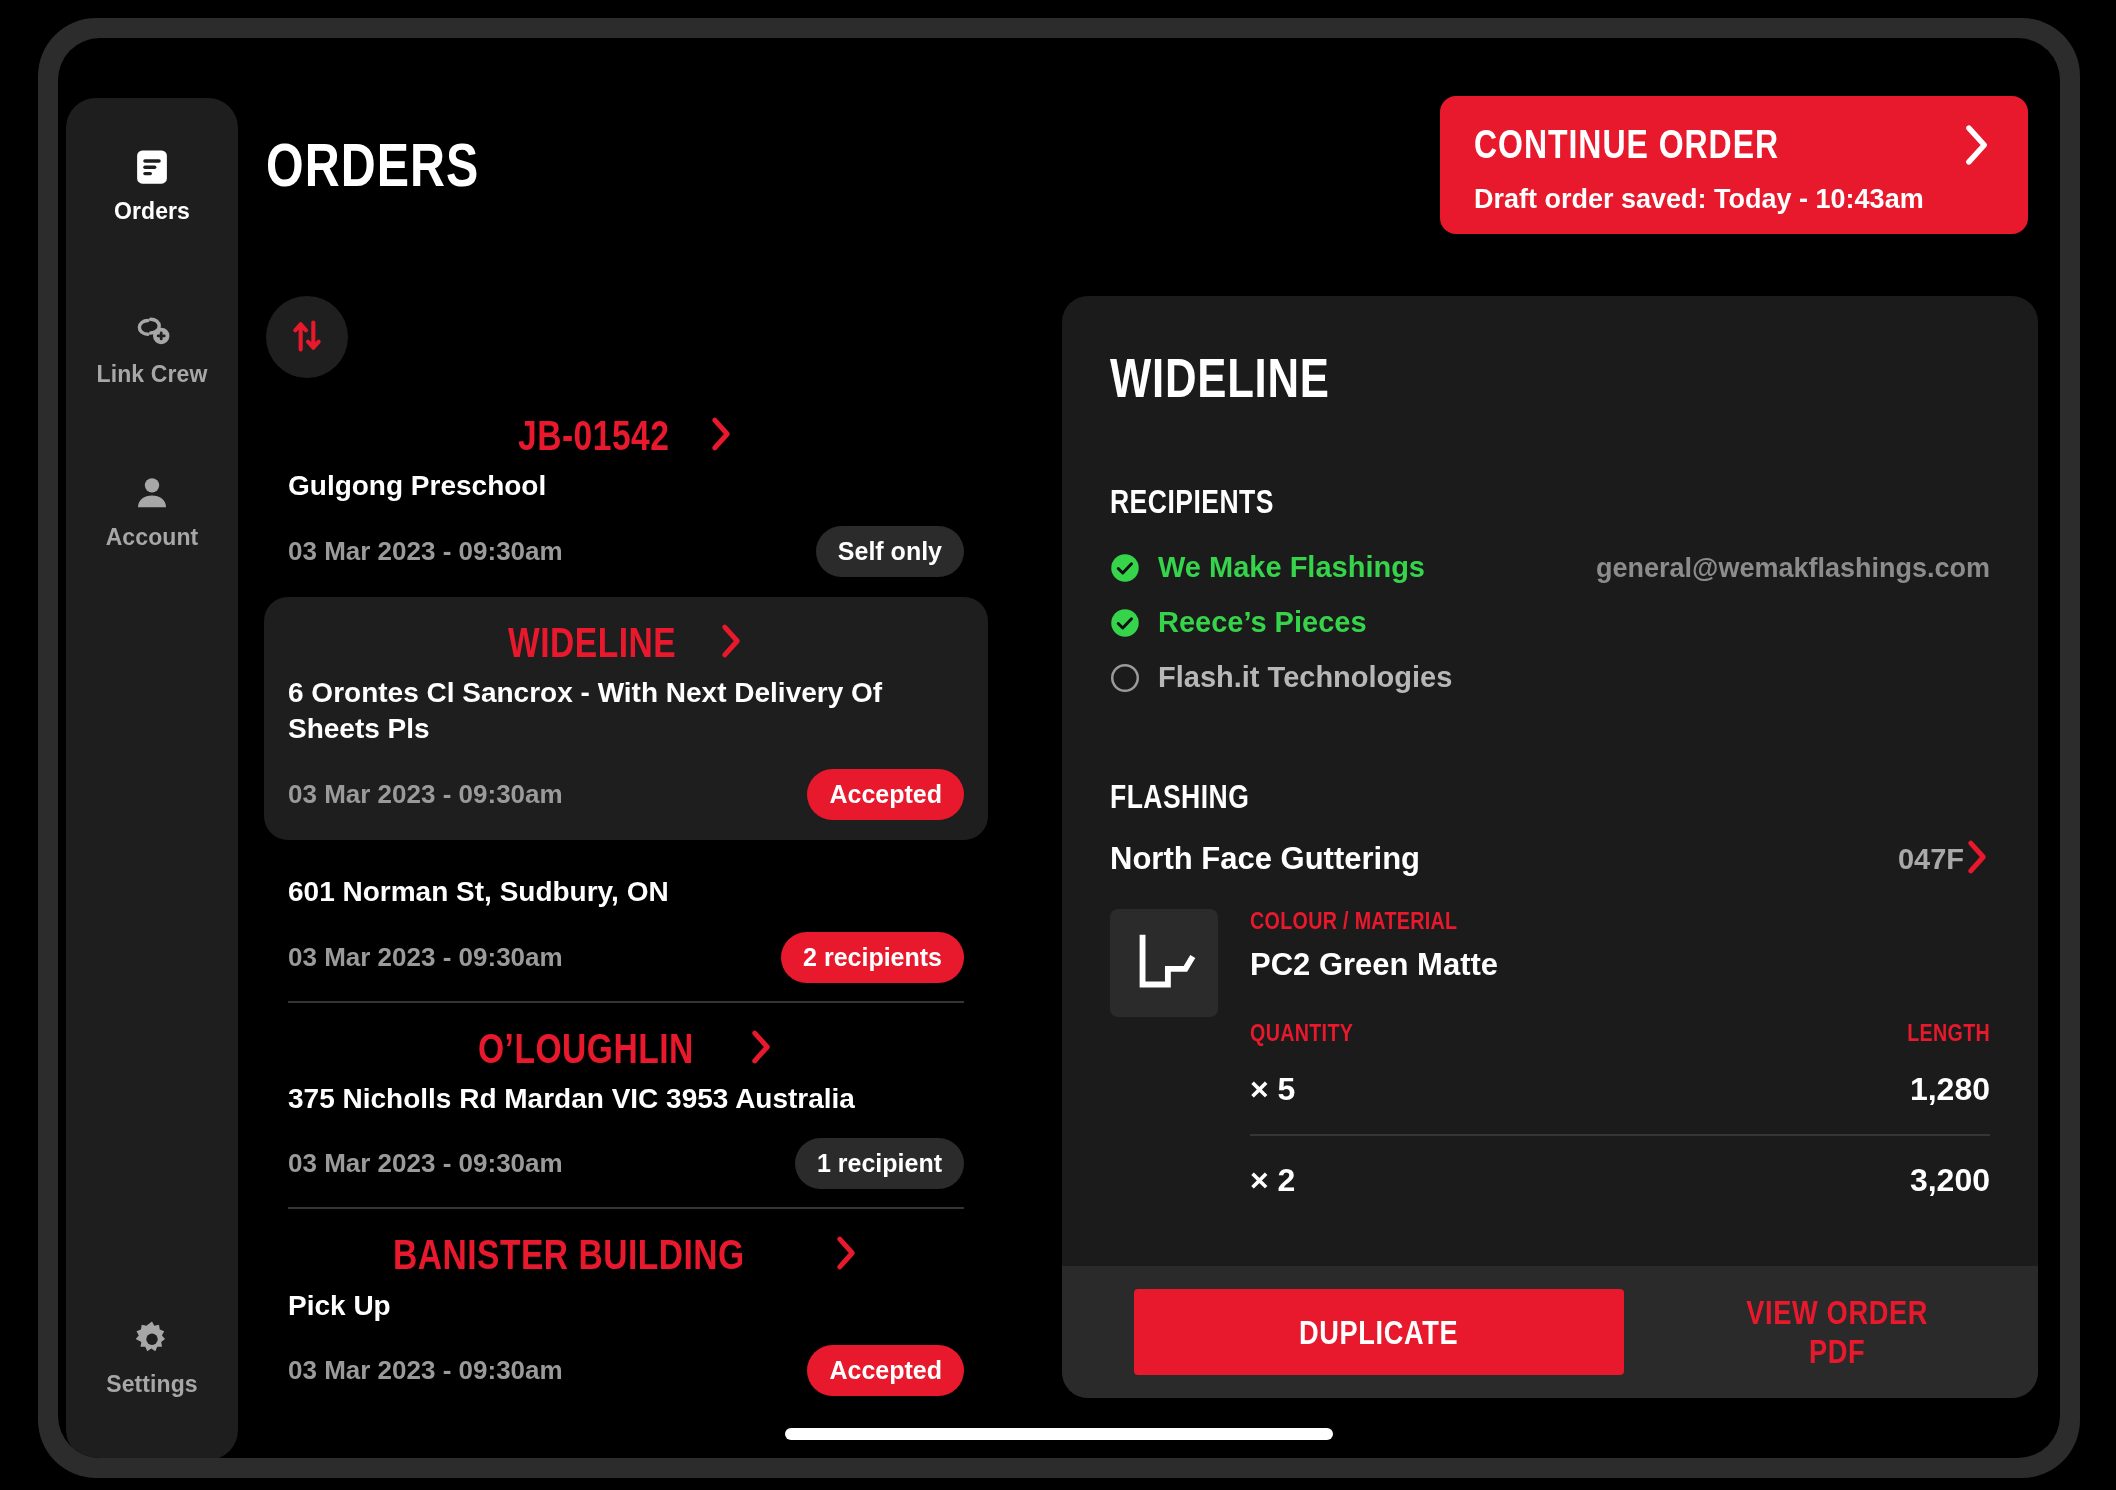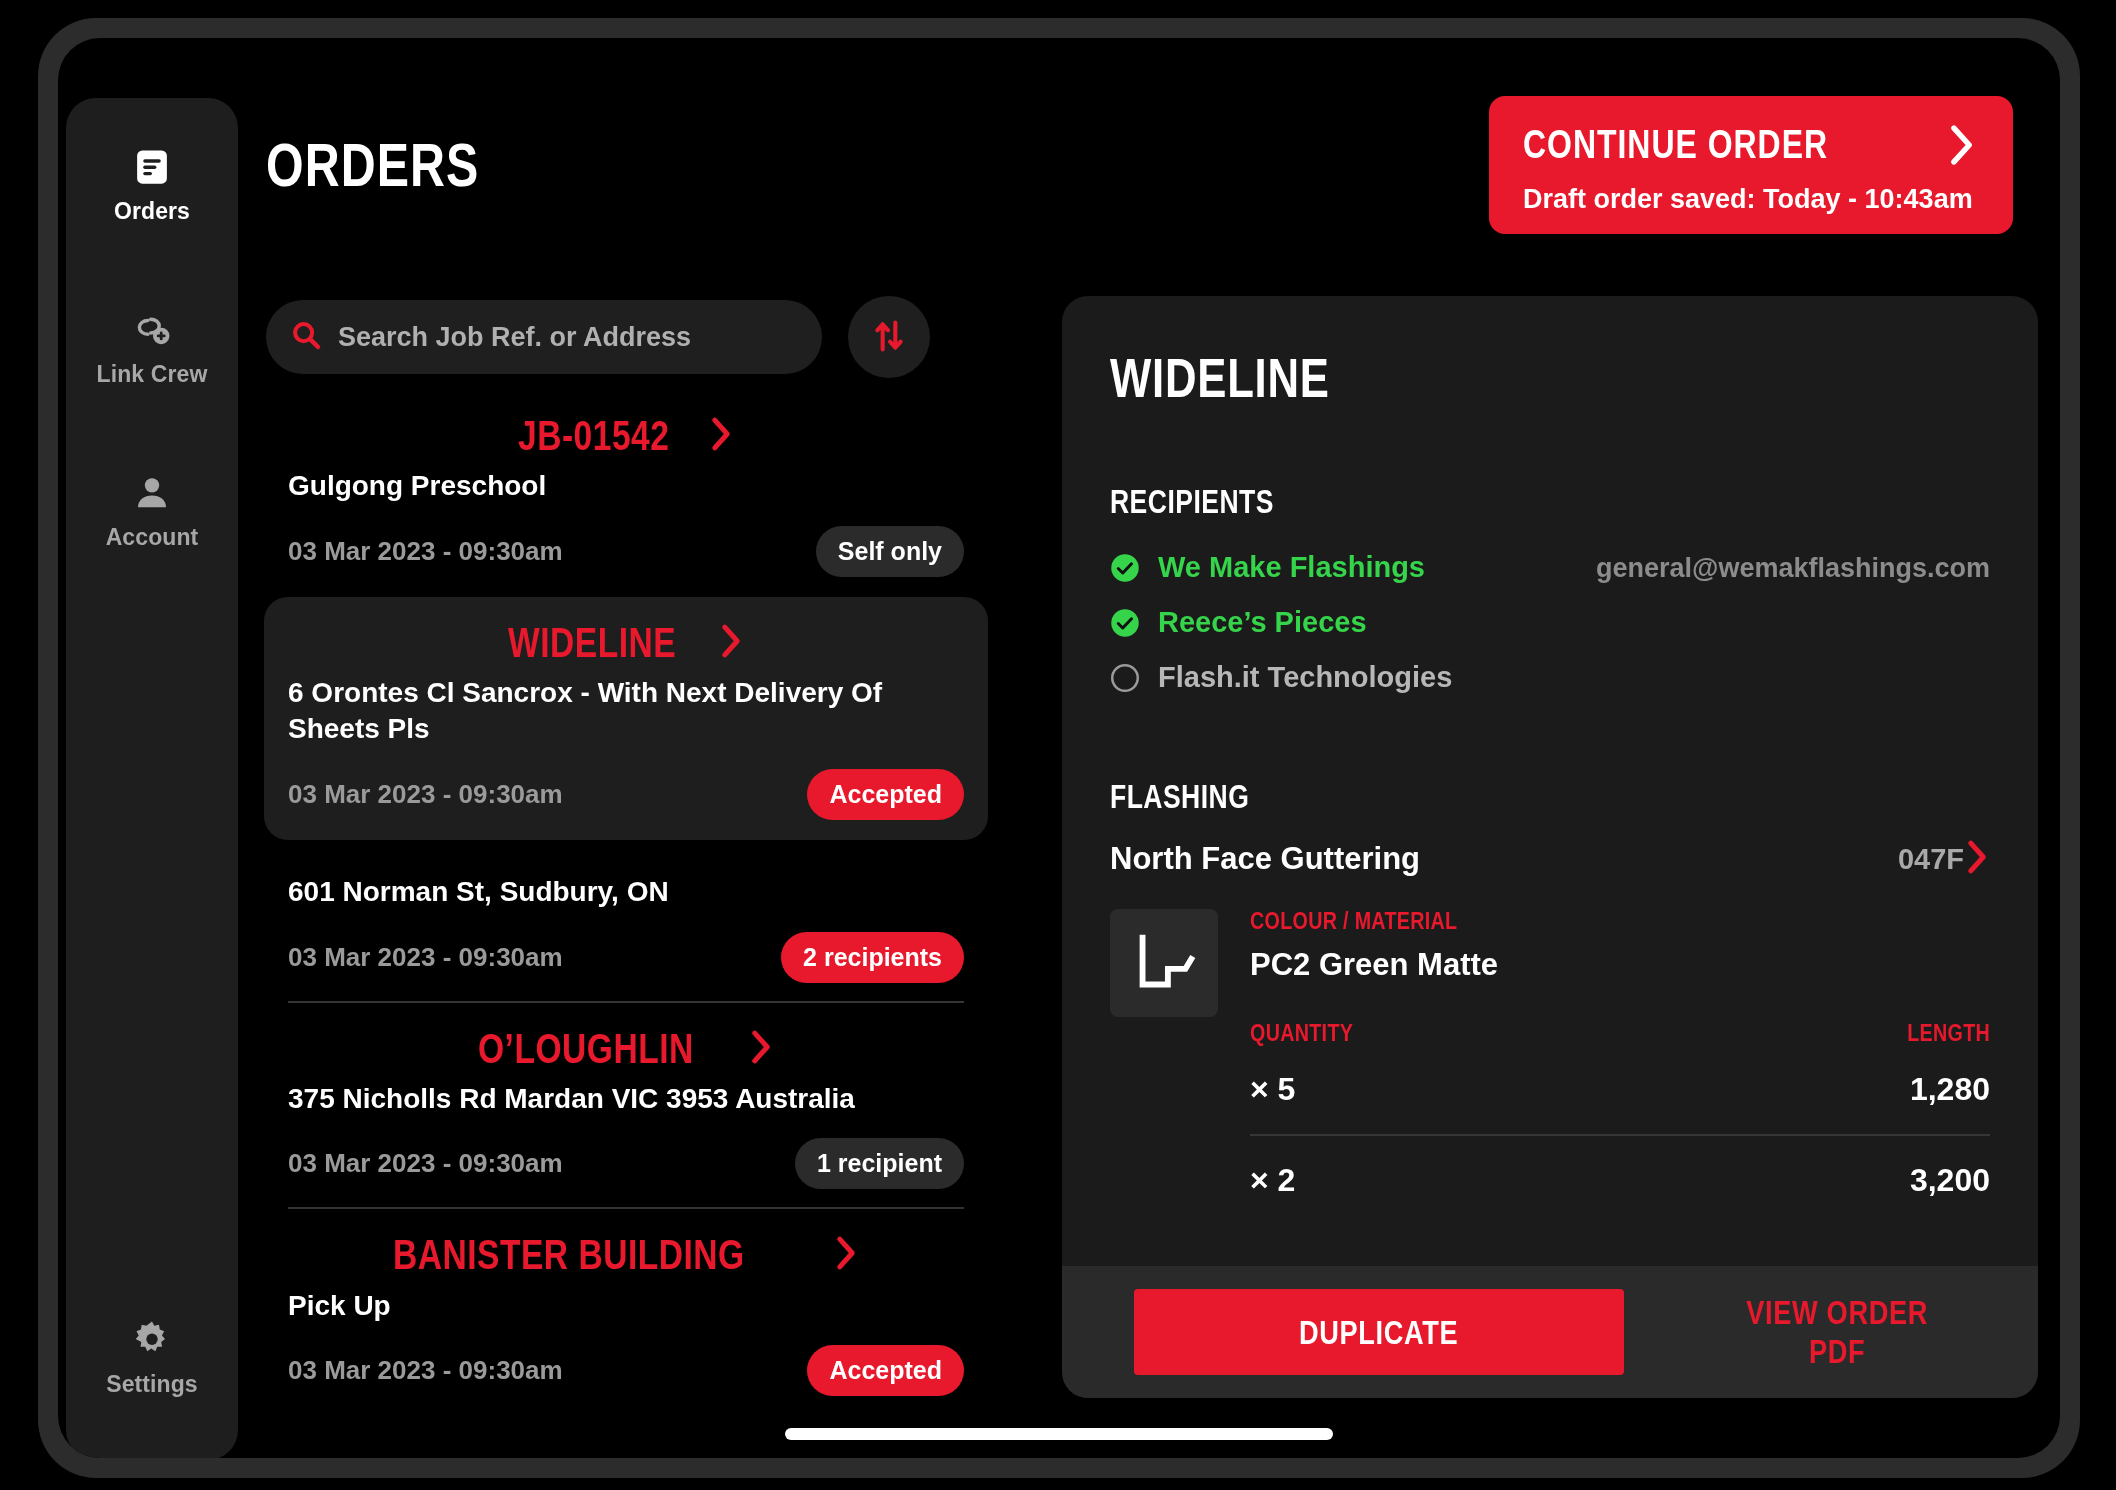--- a/index.html
+++ b/index.html
@@ -80,22 +80,22 @@
     font-size: 62px;
     font-weight: 700;
     color: #fff;
     letter-spacing: 1.4px;
     transform: scaleX(0.78);
     transform-origin: left center;
     line-height: 1;
   }
   #continue-order {
     position: absolute;
-    right: 47px; top: 58px;
-    width: 524px; height: 138px;
+    right: 32px; top: 58px;
+    width: 588px; height: 138px;
     background: #E8192C;
     border-radius: 16px;
     border: none;
     cursor: pointer;
     padding: 0;
   }
   #continue-order .co-top {
     position: absolute;
     left: 34px; top: 26px;
     font-size: 40px;
@@ -477,29 +477,20 @@
         <span class="co-top">CONTINUE ORDER</span>
         <span class="co-sub">Draft order saved: Today - 10:43am</span>
         <span class="co-chev">
           <svg width="30" height="42" viewBox="0 0 16 26">
             <path d="M3 2.5 L12.5 13 L3 23.5" fill="none" stroke="#ffffff" stroke-width="3.4" stroke-linecap="round" stroke-linejoin="round"></path>
           </svg>
         </span>
       </button>
 
       <div id="search-row">
-        <div id="search-box">
-          <span>
-            <svg width="32" height="32" viewBox="0 0 24 24">
-              <circle cx="10.2" cy="10.2" r="6.4" fill="none" stroke="#E8192C" stroke-width="3"></circle>
-              <path d="M15.1 15.1 L21 21" stroke="#E8192C" stroke-width="3.4" stroke-linecap="round"></path>
-            </svg>
-          </span>
-          <input id="search-input" type="text" placeholder="Search Job Ref. or Address" style="">
-        </div>
         <button id="sort-btn">
           <span>
             <svg width="38" height="38" viewBox="0 0 24 24">
               <path d="M8 20.5 V4.6 M8 4.6 L4.6 8.4 M8 4.6 L11.4 8.4" fill="none" stroke="#E8192C" stroke-width="2.6" stroke-linecap="round" stroke-linejoin="round"></path>
               <path d="M16 3.5 V19.4 M16 19.4 L12.6 15.6 M16 19.4 L19.4 15.6" fill="none" stroke="#E8192C" stroke-width="2.6" stroke-linecap="round" stroke-linejoin="round"></path>
             </svg>
           </span>
         </button>
       </div>
 

